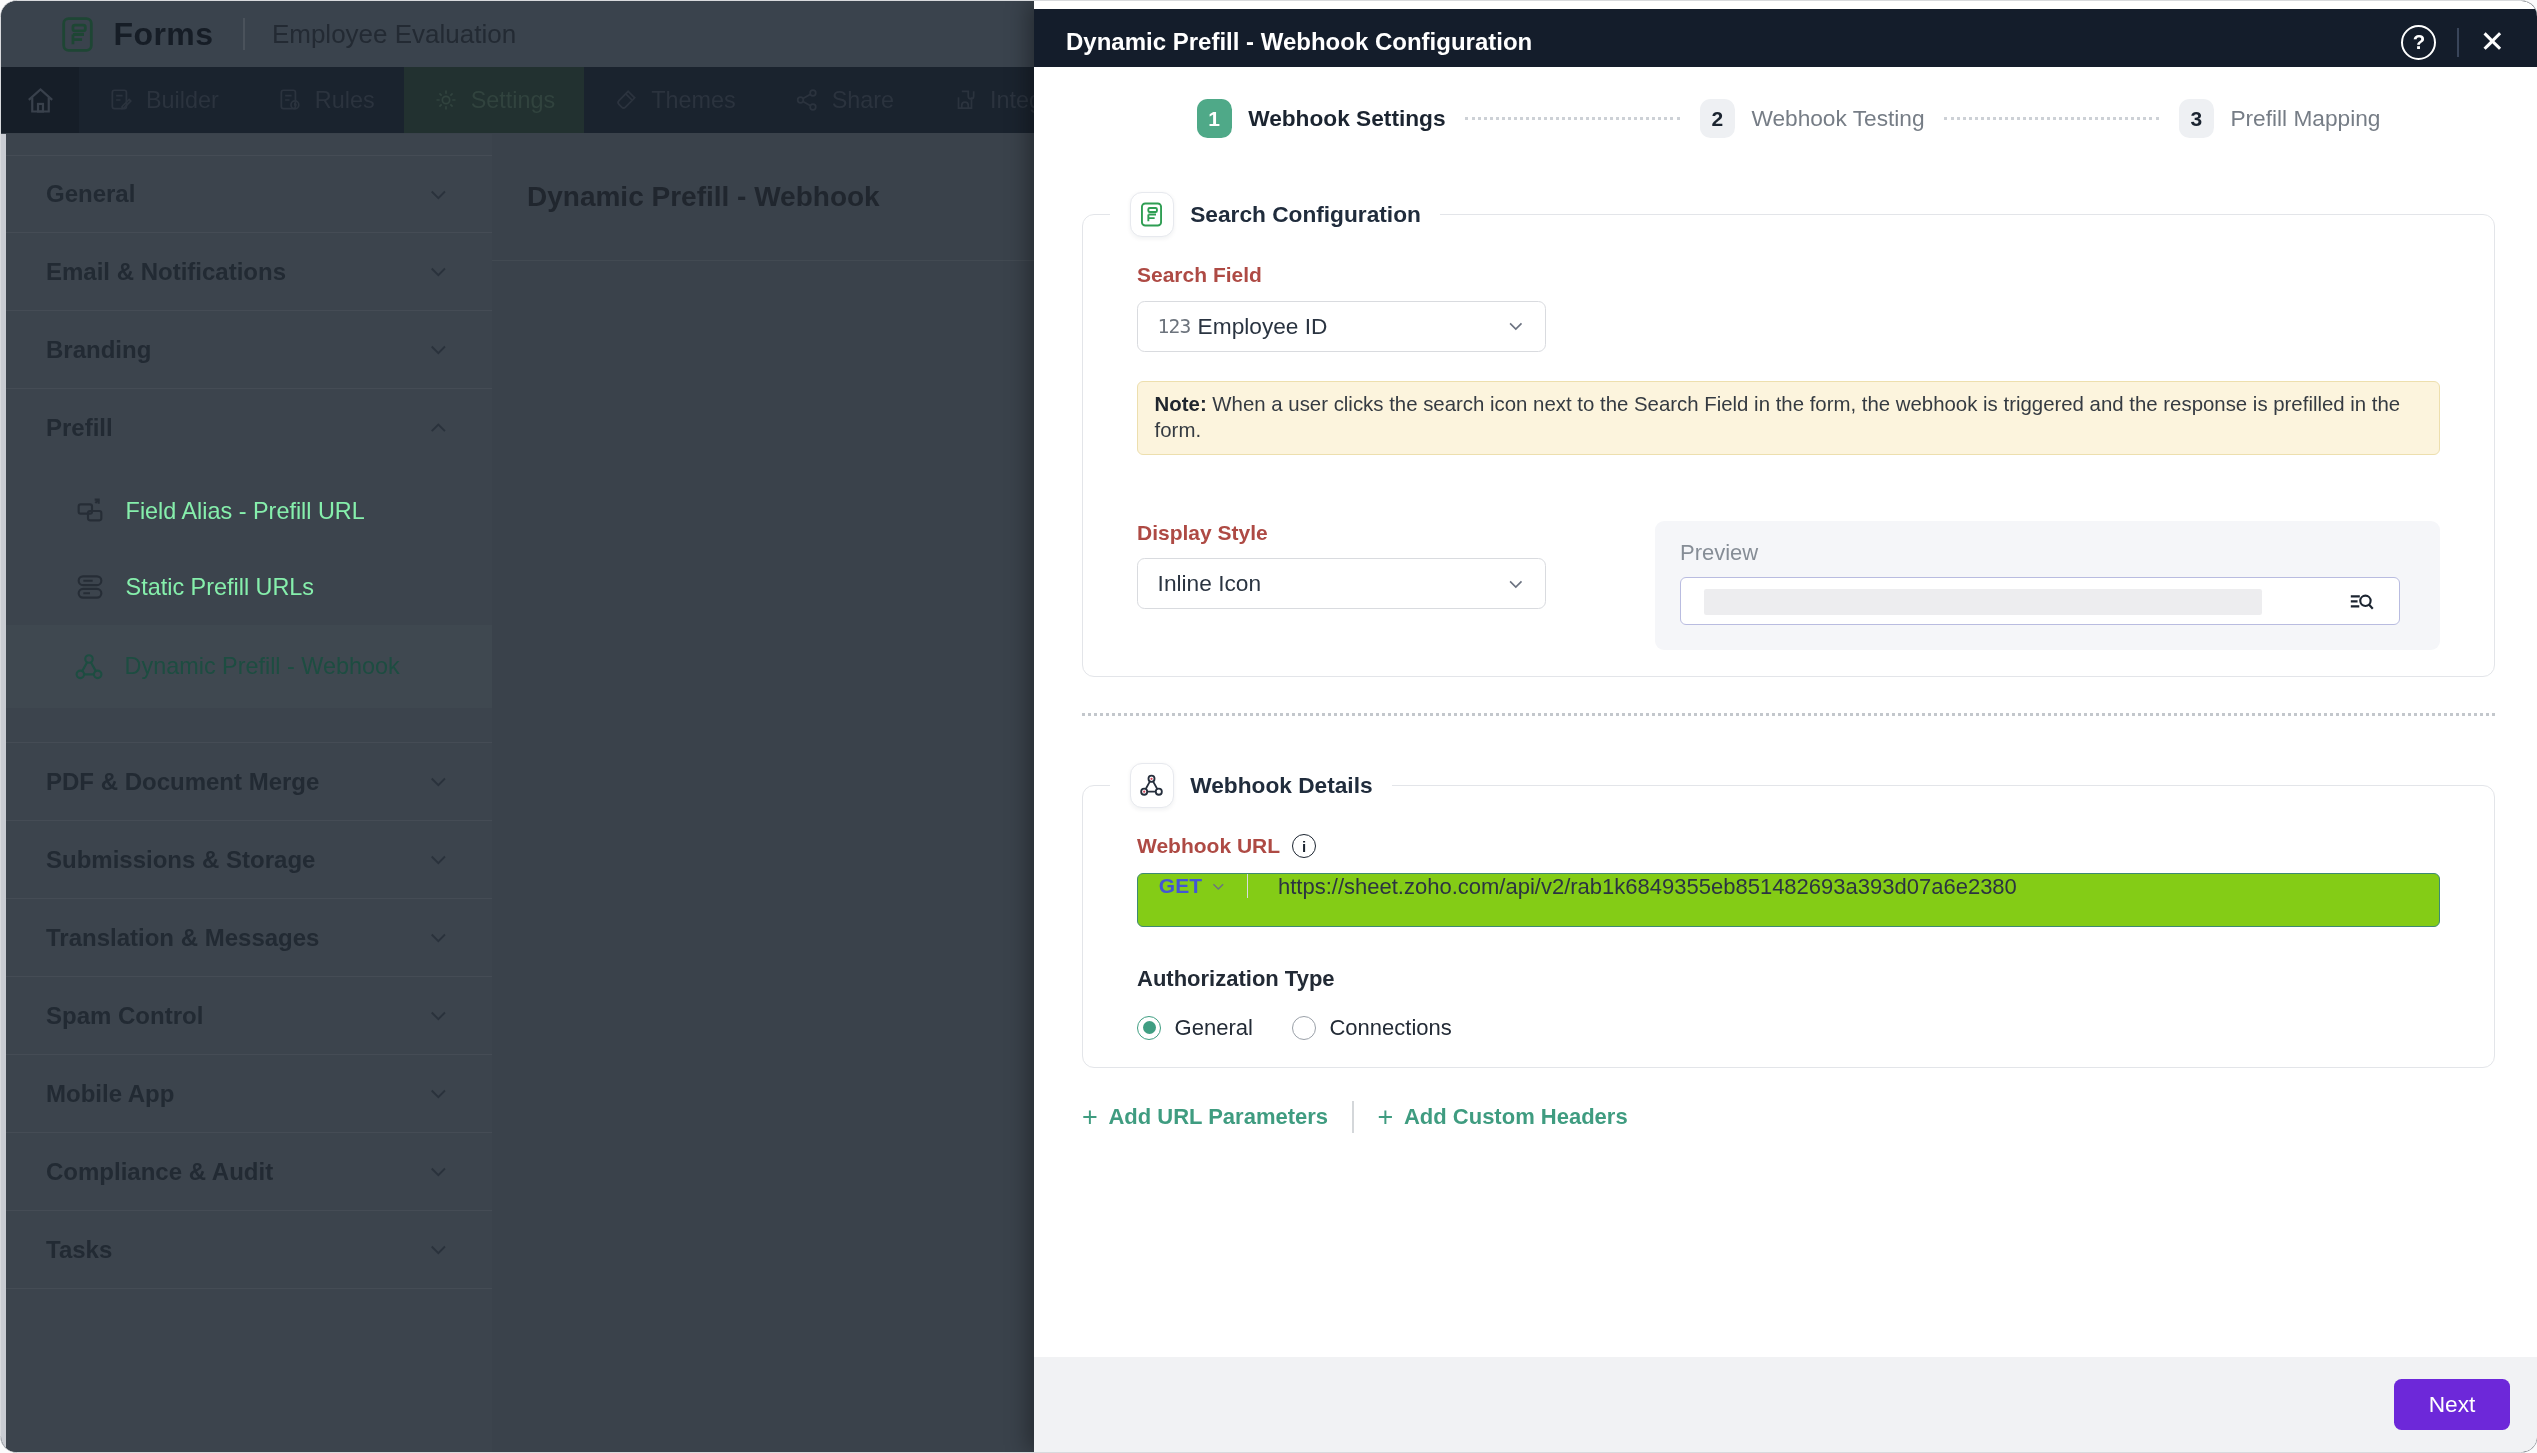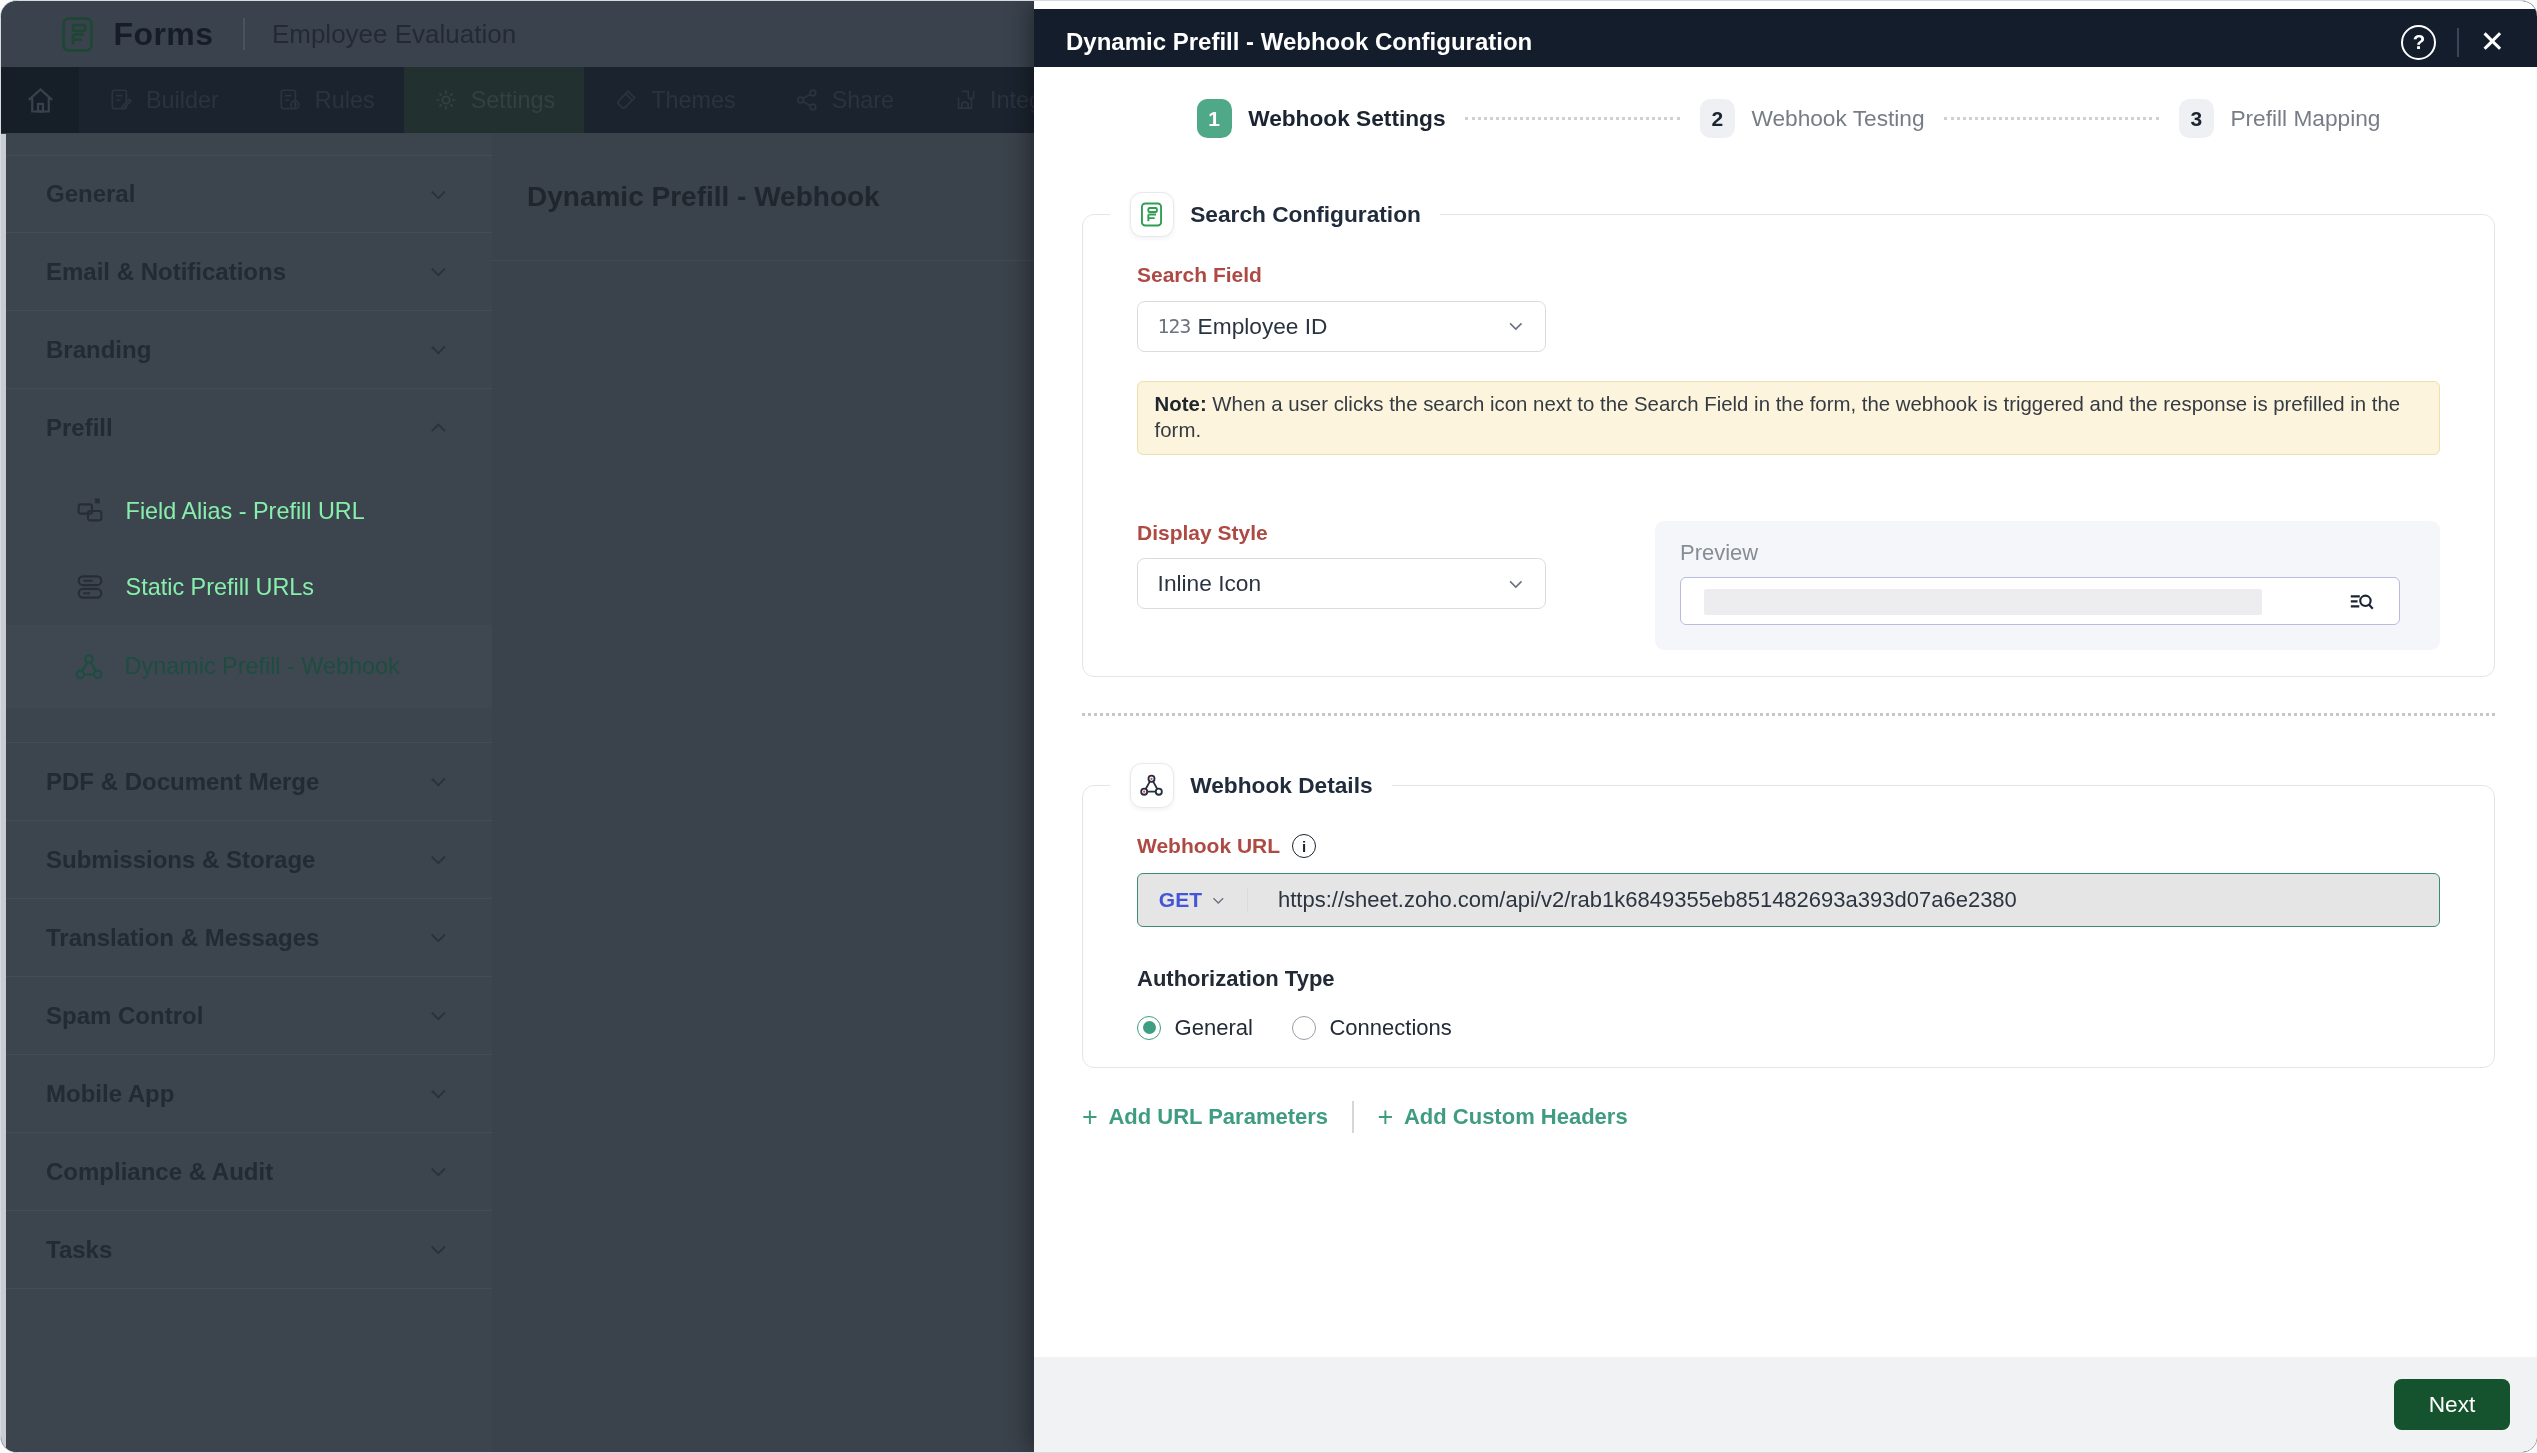--- a/index.html
+++ b/index.html
@@ -157,21 +157,21 @@
   .section-dashed-divider{ margin-top:36px; border-top:3px dotted #c3c7cc; }
   .fieldset.webhook{ margin-top:69px; }
   .wu-row{ display:flex; align-items:center; gap:12px; }
   .info-icon{
     width:24px; height:24px; border:1.9px solid #1b2430; border-radius:50%;
     color:#1b2430; font-size:15px; font-weight:700; font-style:normal;
     display:flex; align-items:center; justify-content:center; cursor:pointer;
   }
   .url-group{
     margin-top:15px; height:54px; border:1.9px solid #3e8a74; border-radius:6px;
-    display:flex; align-items:center; overflow:hidden; background:#e5e5e5;
+    display:flex; align-items:flex-start; overflow:hidden; background:#84cc16;
   }
   .method{
     width:110px; border-right:1.5px solid #d9dbdf; display:flex; align-items:center; justify-content:center; gap:7.6px;
     cursor:pointer;
   }
   .method .m{ color:#4356d6; font-size:21px; font-weight:600; }
   .method .chev{ width:16.6px; height:16.6px; color:#6b7280; }
   .url-input{
     flex:1; display:flex; align-items:center; padding-left:30px;
     font-size:22px; color:#2b3441;
@@ -191,21 +191,21 @@
   .links-row{ margin-top:33px; display:flex; align-items:center; margin-left:-6px; }
   .add-link{ display:flex; align-items:center; gap:10.6px; color:#3f9c80; font-size:22px; font-weight:600; cursor:pointer; padding:0 6px;}
   .add-link .plus{ font-size:27px; font-weight:400; line-height:1; }
   .links-sep{ width:1.5px; height:32px; background:#d4d7da; margin:0 18px; }
   .modal-footer{
     position:absolute; bottom:0; left:0; right:0; height:95px; background:#f1f2f4;
     display:flex; align-items:center; justify-content:flex-end; padding-right:27px;
     border-radius:0 0 15px 0;
   }
   .next-btn{
-    width:116px; height:51px; background:#14532d; color:#fff; border:none; border-radius:7.6px;
+    width:116px; height:51px; background:#6d28d9; color:#fff; border:none; border-radius:7.6px;
     font-size:22.7px; font-weight:500; font-family:inherit; cursor:pointer;
   }
   svg{ display:block; }
 </style>
 </head>
 <body>
 
 <div class="window">
 
   <div class="top-header">

